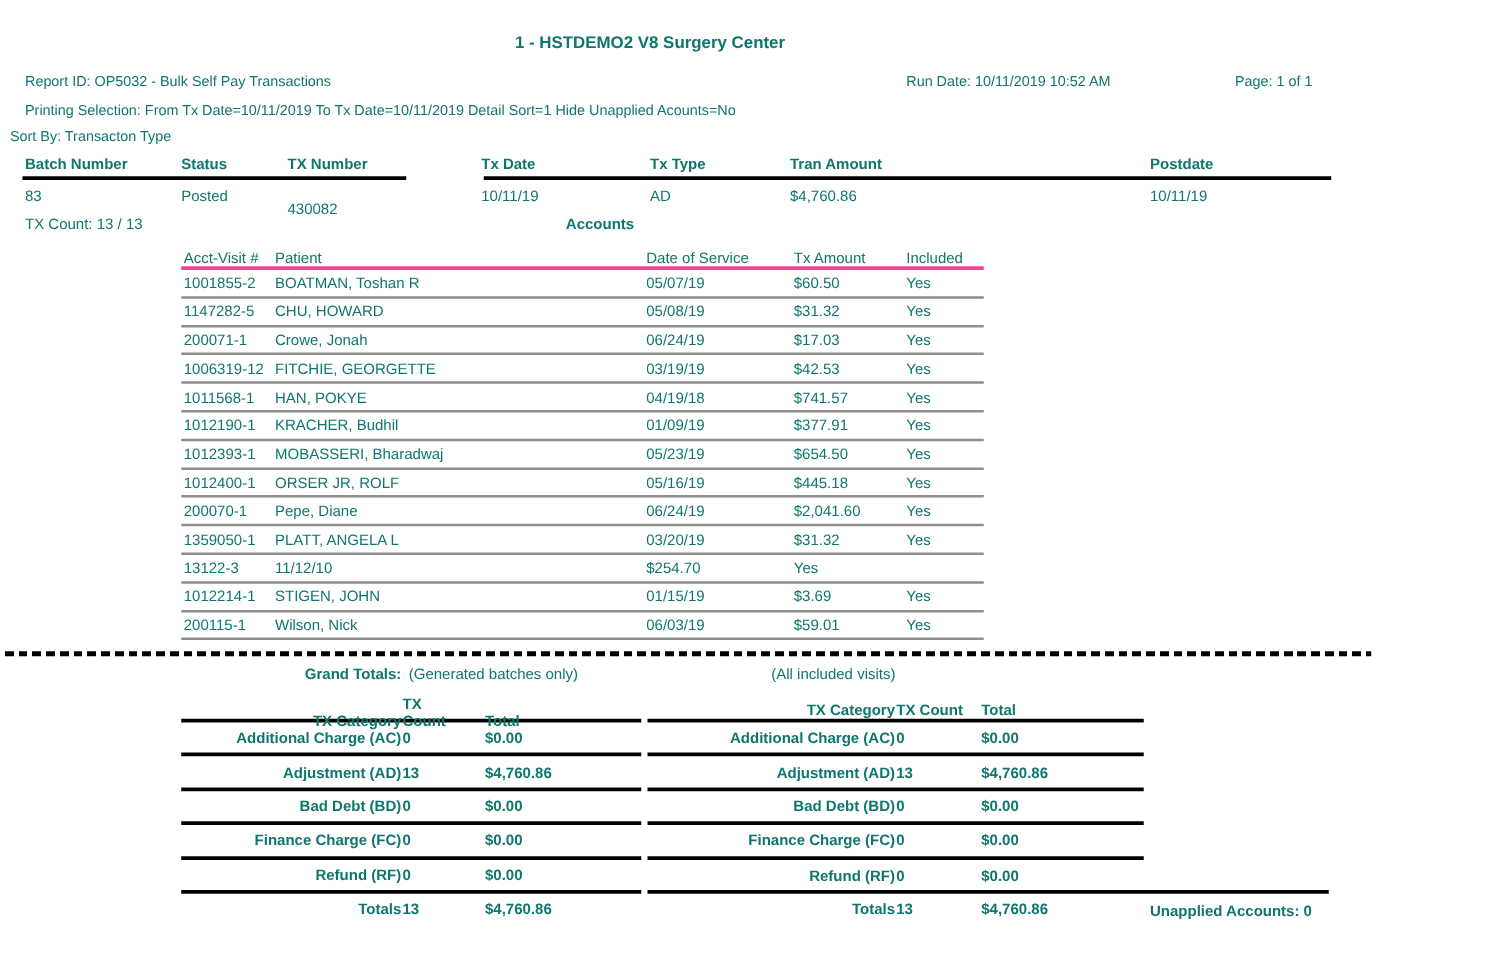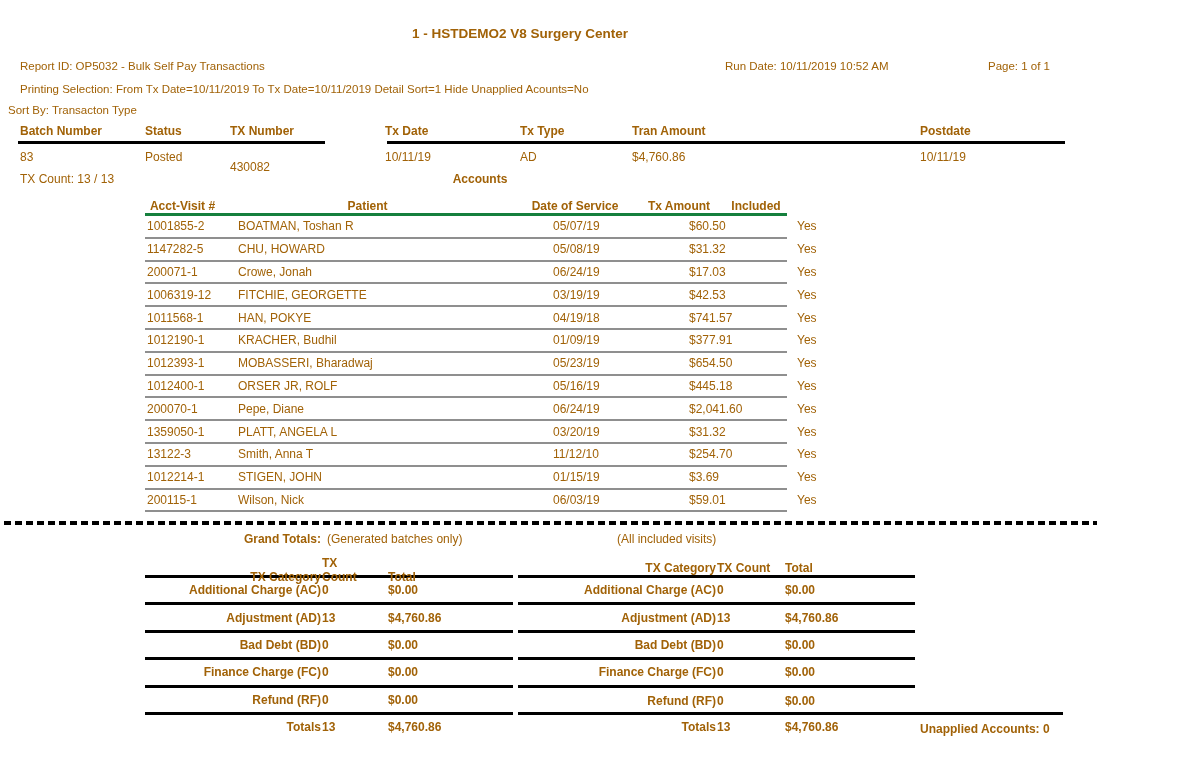--- a/index.html
+++ b/index.html
@@ -1,37 +1,37 @@
 <!DOCTYPE html>
 <html><head>
 <meta charset="utf-8">
 <style>
   html,body { margin:0; padding:0; background:#fff; }
   .page {
     position:relative; width:1192px; height:779px; background:#ffffff;
-    font-family:"Liberation Sans", sans-serif; color:#a16207; overflow:hidden;
+    font-family:"Liberation Sans", sans-serif; color:#0f766e; overflow:hidden;
   }
   .abs { position:absolute; white-space:nowrap; }
   .b { font-weight:bold; }
   .fs11 { font-size:11.5px; }
   .fs12 { font-size:12px; }
   .title { top:26px; left:0; width:1040px; text-align:center; font-size:13.5px; font-weight:bold; }
 
   
   .rule { position:absolute; height:3px; background:#000; }
   .dashed {
     position:absolute; top:521px; left:4px; width:1093px; height:4px;
     background:repeating-linear-gradient(90deg,#000 0 7px,transparent 7px 11px);
   }
 
   
   .acct-table { position:absolute; top:194px; left:145px; width:642px; font-size:12px; }
   .acct-grid { display:grid; grid-template-columns:73px 297px 118px 90px 64px; }
-  .acct-head { font-weight:bold; height:19px; border-bottom:3px solid #15803d; align-items:end;text-align:center; }
-  .acct-row { height:20.8px; border-bottom:2px solid #8f8f8f; align-items:center;gap:18px; }
+  .acct-head { font-weight:normal; height:19px; border-bottom:3px solid #ec4899; align-items:end; }
+  .acct-row { height:20.8px; border-bottom:2px solid #8f8f8f; align-items:center; }
   .acct-cell { overflow:hidden; padding-left:2px; }
 
   
   .totals-table { position:absolute; top:556px; font-size:12px; font-weight:bold; }
   .tt-left  { left:145px; width:368px; }
   .tt-right { left:518px; width:397px; }
   .t-grid { display:grid; align-items:center; }
   .tt-left  .t-grid { grid-template-columns:177px 53px 138px; }
   .tt-right .t-grid { grid-template-columns:199px 55px 143px; }
   .t-head { height:19px; border-bottom:3px solid #000; align-items:end; }
@@ -149,21 +149,20 @@
     </div>
     <div class="acct-grid acct-row">
       <div class="acct-cell">1359050-1</div>
       <div class="acct-cell">PLATT, ANGELA L</div>
       <div class="acct-cell">03/20/19</div>
       <div class="acct-cell">$31.32</div>
       <div class="acct-cell">Yes</div>
     </div>
     <div class="acct-grid acct-row">
       <div class="acct-cell">13122-3</div>
-      <div class="acct-cell">Smith, Anna T</div>
       <div class="acct-cell">11/12/10</div>
       <div class="acct-cell">$254.70</div>
       <div class="acct-cell">Yes</div>
     </div>
     <div class="acct-grid acct-row">
       <div class="acct-cell">1012214-1</div>
       <div class="acct-cell">STIGEN, JOHN</div>
       <div class="acct-cell">01/15/19</div>
       <div class="acct-cell">$3.69</div>
       <div class="acct-cell">Yes</div>

